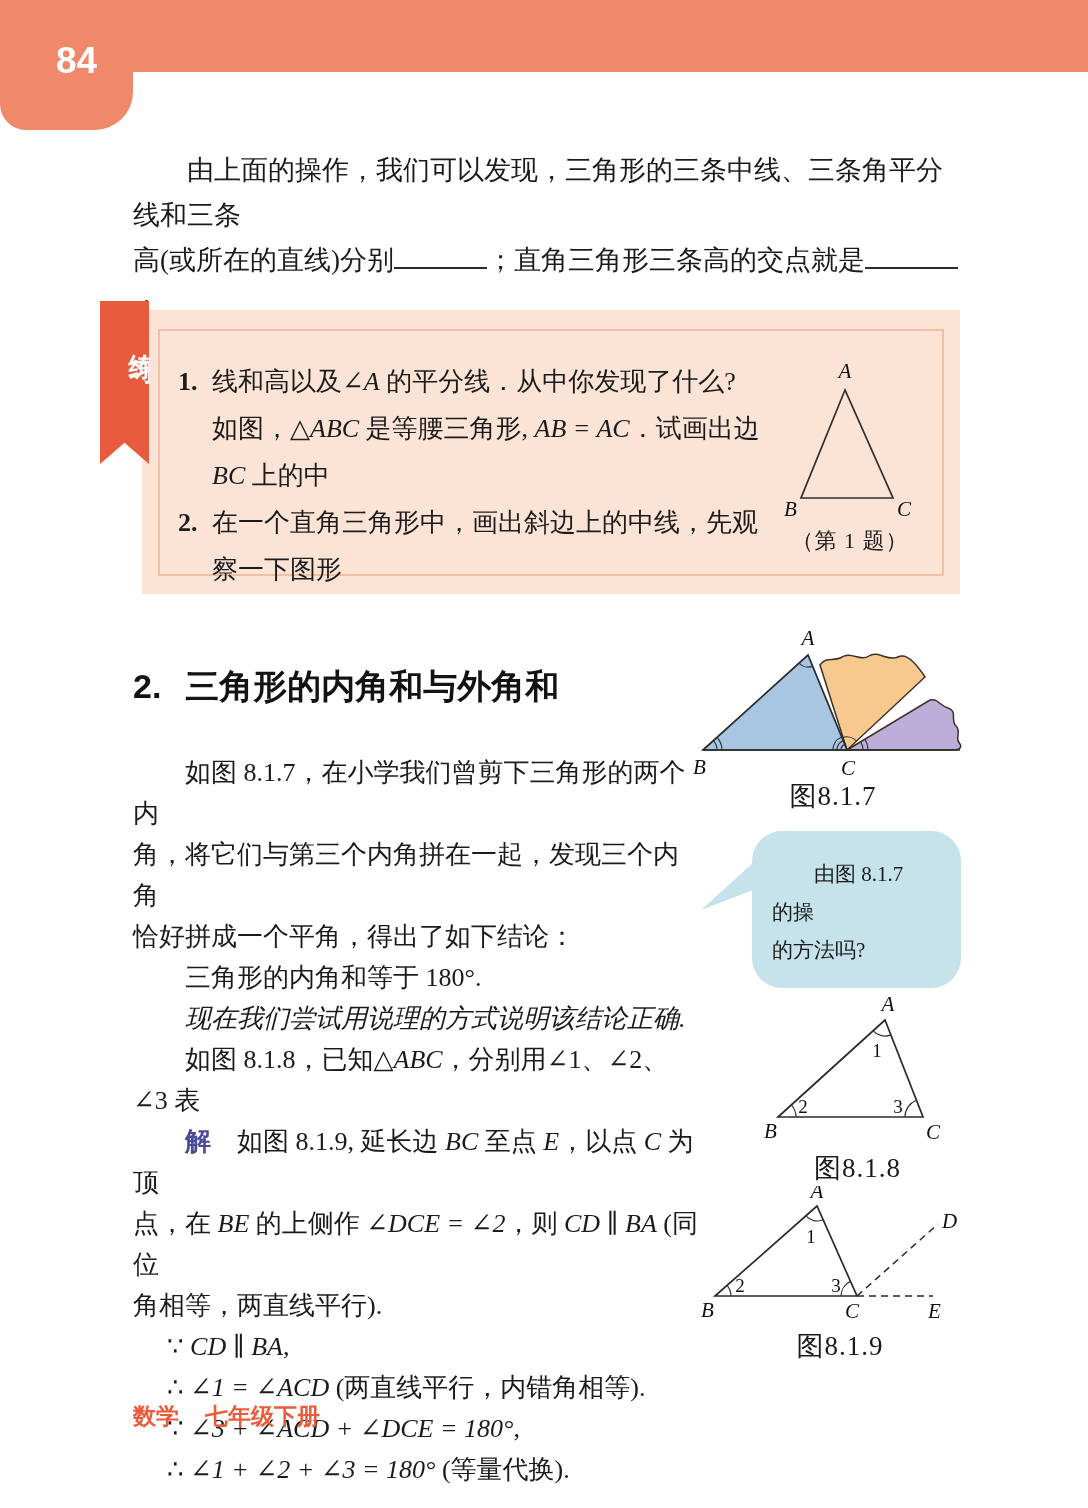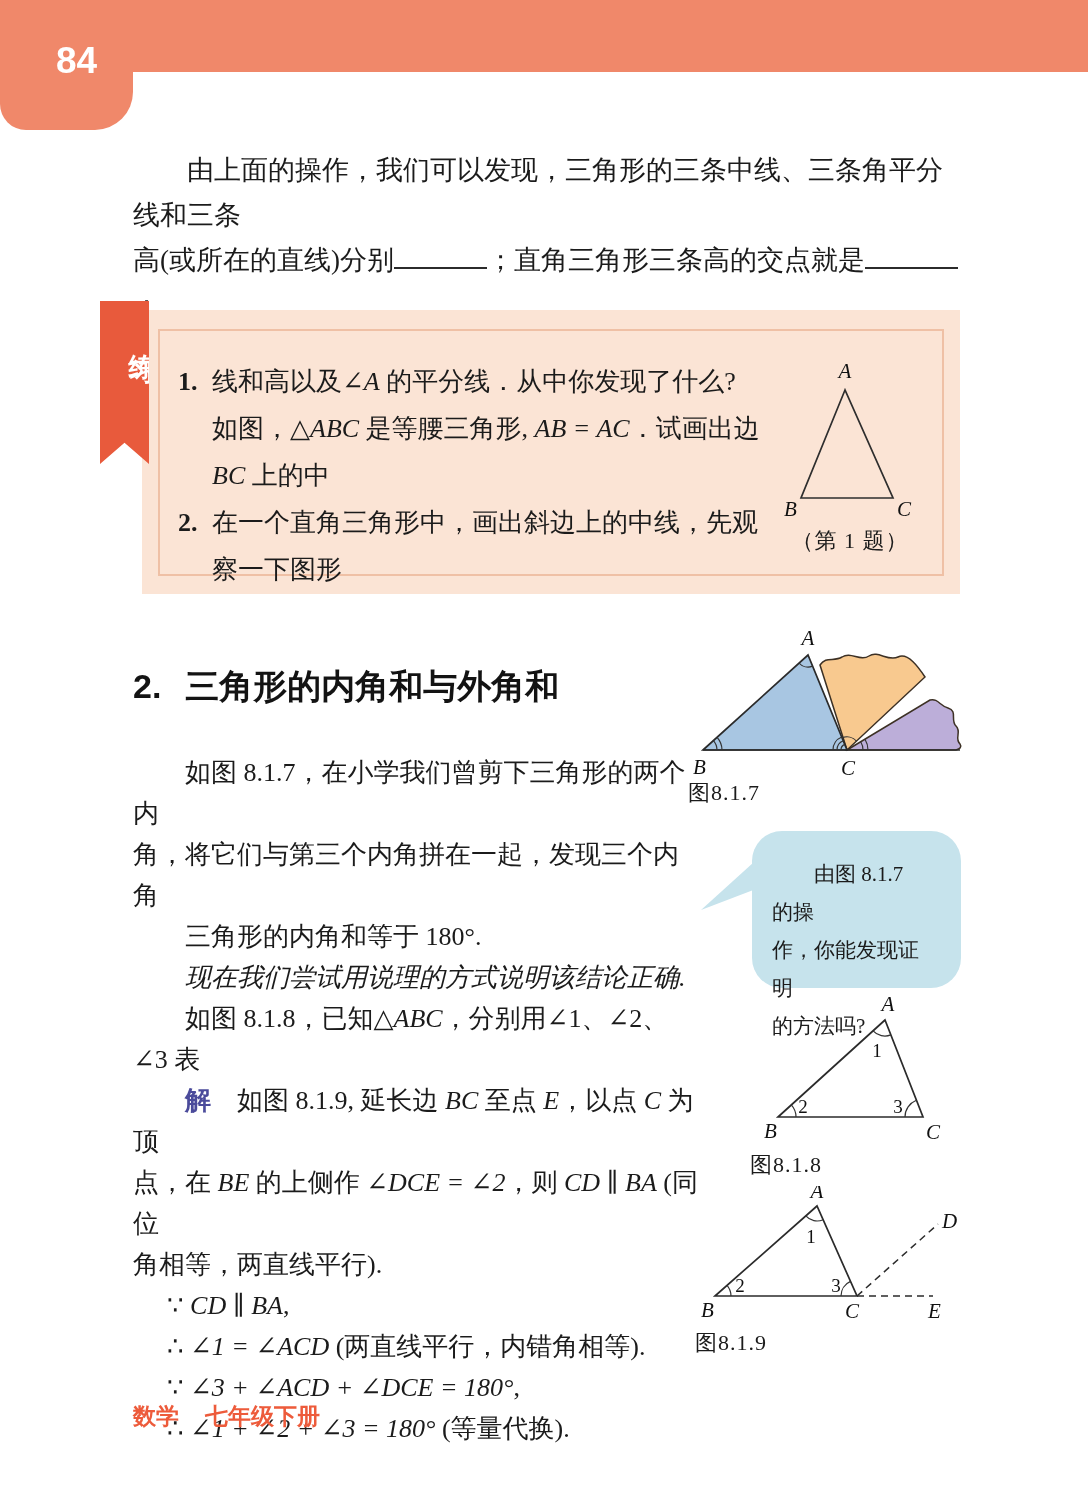--- a/index.html
+++ b/index.html
@@ -41,21 +41,21 @@
 
   
   .bodycol{left:133px;top:752px;width:566px;font-size:26px;line-height:41px;}
   .conclusion{font-weight:normal;text-indent:2em;}
   .indented{text-indent:2em;font-style:italic;}
   .deductions .line{padding-left:34px;}
   .m{font-style:italic;}
   .jie{color:#4B4B9B;font-weight:bold;font-family:"Liberation Sans",sans-serif;}
 
   
-  .figcap{font-size:22px;letter-spacing:1px;}
+  .figcap{text-align:center;font-size:27px;letter-spacing:1px;}
   .cap817{left:688px;top:778px;width:290px;}
   .cap818{left:750px;top:1150px;width:215px;}
   .cap819{left:695px;top:1328px;width:290px;}
   .f817{left:688px;top:628px;}
   .f818{left:750px;top:995px;}
   .f819{left:695px;top:1186px;}
 
   
   .bubble{left:752px;top:831px;width:209px;height:157px;background:#C6E3EC;border-radius:30px;
           font-size:21px;line-height:38px;box-sizing:border-box;padding:24px 32px 0 20px;}
@@ -115,20 +115,21 @@
 
 <div class="abs heading">
   <span>2.</span>
   <span>三角形的内角和与外角和</span>
 </div>
 
 <div class="abs bodycol">
   <div class="indent-first">
       <div class="line"><span>如图 8.1.7，在小学我们曾剪下三角形的两个内</span></div>
       <div class="line"><span>角，将它们与第三个内角拼在一起，发现三个内角</span></div>
+      <div class="line"><span>恰好拼成一个平角，得出了如下结论：</span></div>
     </div>
   <div class="conclusion">三角形的内角和等于 180°.</div>
   <div class="indented">现在我们尝试用说理的方式说明该结论正确.</div>
   <div class="indent-first">
       <div class="line"><span>如图 8.1.8，已知</span><span class="m">△ABC</span><span>，分别用∠1、∠2、∠3 表</span></div>
     </div>
   <div class="indent-first">
       <div class="line"><span class="jie">解</span><span>　如图 8.1.9, 延长边 </span><span class="m">BC</span><span> 至点 </span><span class="m">E</span><span>，以点 </span><span class="m">C</span><span> 为顶</span></div>
       <div class="line"><span>点，在 </span><span class="m">BE</span><span> 的上侧作 </span><span class="m">∠DCE = ∠2</span><span>，则 </span><span class="m">CD ∥ BA</span><span> (同位</span></div>
       <div class="line"><span>角相等，两直线平行).</span></div>
@@ -159,21 +160,20 @@
   </g>
   <text class="vlabel" x="120" y="17" text-anchor="middle">A</text>
   <text class="vlabel" x="5" y="146">B</text>
   <text class="vlabel" x="153" y="147">C</text>
 </svg>
 <div class="abs figcap cap817">图8.1.7</div>
 
 <div class="abs bubble-tail"></div>
 <div class="abs bubble indent-first">
     <div class="line"><span>由图 8.1.7 的操</span></div>
-    <div class="line"><span>作，你能发现证明</span></div>
     <div class="line"><span>的方法吗?</span></div>
   </div>
 
 <svg class="abs f818" width="215" height="150" viewBox="0 0 215 150">
   <path d="M135,25 L28,122 L173,122 Z" fill="none" stroke="#2b2b2b" stroke-width="1.7"></path>
   <g fill="none" stroke="#333" stroke-width="1.2">
     <path d="M123.1,35.8 A16,16 0 0 0 140.8,39.9"></path>
     <path d="M46,122 A18,18 0 0 0 41.3,109.9"></path>
     <path d="M166.4,105.2 A18,18 0 0 0 155,122"></path>
   </g>

